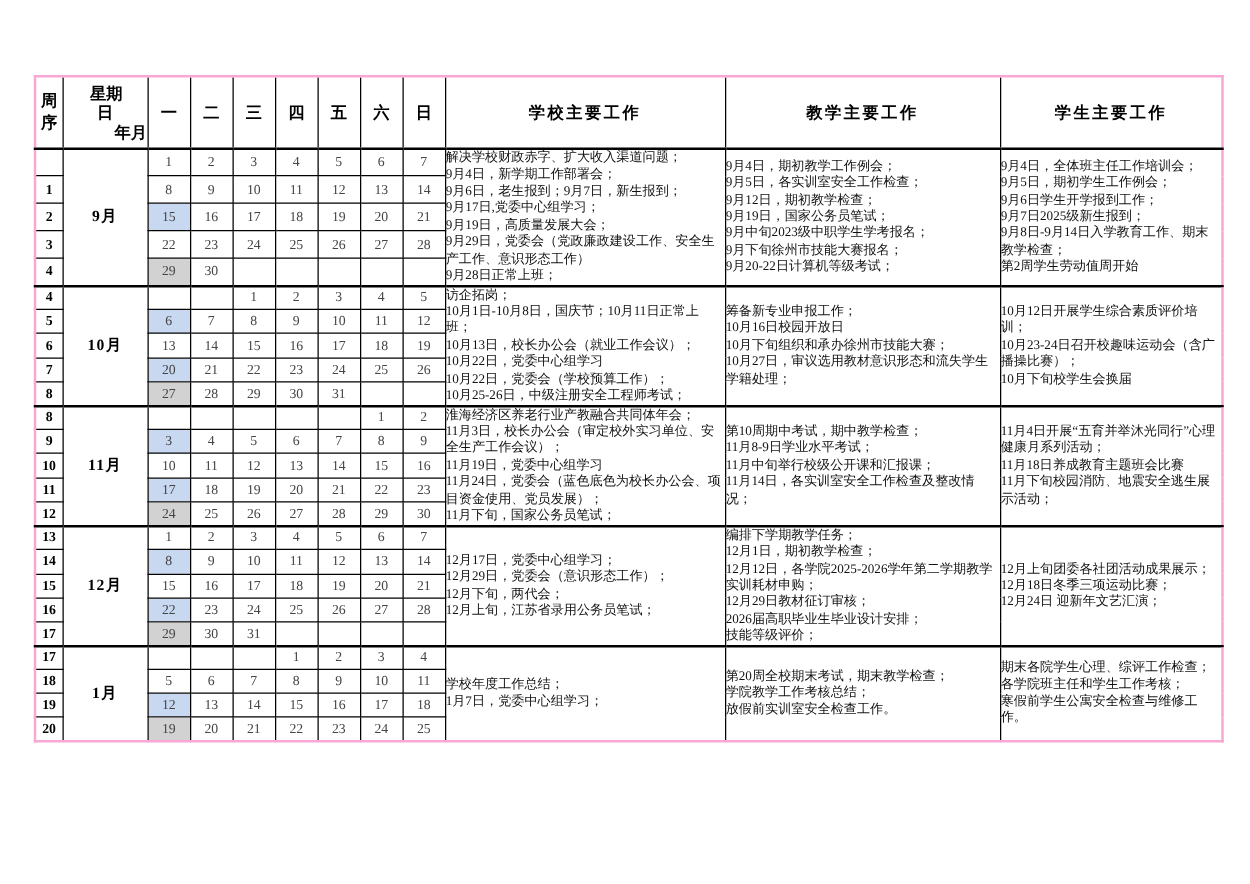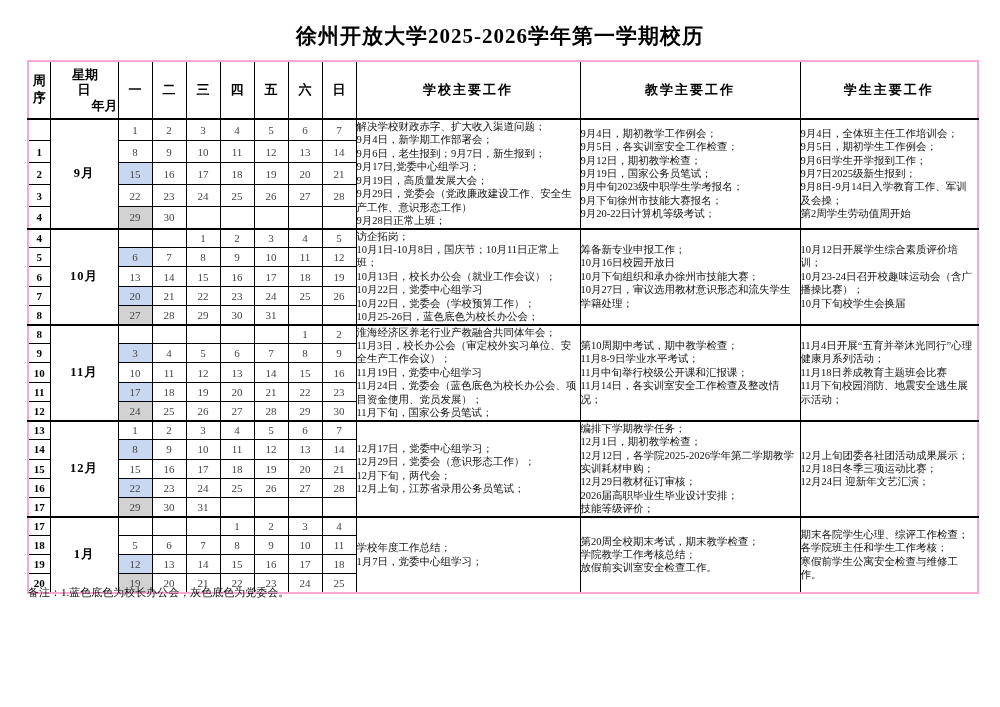--- a/index.html
+++ b/index.html
@@ -56,21 +56,20 @@
   .work-cell div{margin:0;}
   .footnote{
     position:absolute;left:28px;top:585px;font-size:11px;color:#111;
   }
 </style>
 </head>
 <body>
 
 <div class="page">
 
-  <div class="title">徐州开放大学2025-2026学年第一学期校历</div>
 
   <table class="cal">
     <colgroup>
       <col style="width:22px">
       <col style="width:68px">
       <col style="width:34px">
         <col style="width:34px">
         <col style="width:34px">
         <col style="width:34px">
         <col style="width:34px">
@@ -127,21 +126,21 @@
             <div>9月19日，国家公务员笔试；</div>
             <div>9月中旬2023级中职学生学考报名；</div>
             <div>9月下旬徐州市技能大赛报名；</div>
             <div>9月20-22日计算机等级考试；</div>
           </td>
           <td class="work-cell" rowspan="5">
             <div>9月4日，全体班主任工作培训会；</div>
             <div>9月5日，期初学生工作例会；</div>
             <div>9月6日学生开学报到工作；</div>
             <div>9月7日2025级新生报到；</div>
-            <div>9月8日-9月14日入学教育工作、军训及会操；</div>
+            <div>9月8日-9月14日入学教育工作、期末教学检查；</div>
             <div>第2周学生劳动值周开始</div>
           </td>
         </tr>
         <tr>
           <td class="week-cell">1</td>
           <td class="day-cell">8</td>
           <td class="day-cell">9</td>
           <td class="day-cell">10</td>
           <td class="day-cell">11</td>
           <td class="day-cell">12</td>
@@ -187,21 +186,21 @@
           <td class="day-cell">2</td>
           <td class="day-cell">3</td>
           <td class="day-cell">4</td>
           <td class="day-cell">5</td>
           <td class="work-cell" rowspan="5">
             <div>访企拓岗；</div>
             <div>10月1日-10月8日，国庆节；10月11日正常上班；</div>
             <div>10月13日，校长办公会（就业工作会议）；</div>
             <div>10月22日，党委中心组学习</div>
             <div>10月22日，党委会（学校预算工作）；</div>
-            <div>10月25-26日，蓝色底色为校长办公会；</div>
+            <div>10月25-26日，中级注册安全工程师考试；</div>
           </td>
           <td class="work-cell" rowspan="5">
             <div>筹备新专业申报工作；</div>
             <div>10月16日校园开放日</div>
             <div>10月下旬组织和承办徐州市技能大赛；</div>
             <div>10月27日，审议选用教材意识形态和流失学生学籍处理；</div>
           </td>
           <td class="work-cell" rowspan="5">
             <div>10月12日开展学生综合素质评价培训；</div>
             <div>10月23-24日召开校趣味运动会（含广播操比赛）；</div>
@@ -438,15 +437,14 @@
           <td class="day-cell">20</td>
           <td class="day-cell">21</td>
           <td class="day-cell">22</td>
           <td class="day-cell">23</td>
           <td class="day-cell">24</td>
           <td class="day-cell">25</td>
         </tr>
       </tbody>
   </table>
 
-  <div class="footnote">备注：1.蓝色底色为校长办公会，灰色底色为党委会。</div>
 
 </div>
 
 </body></html>

